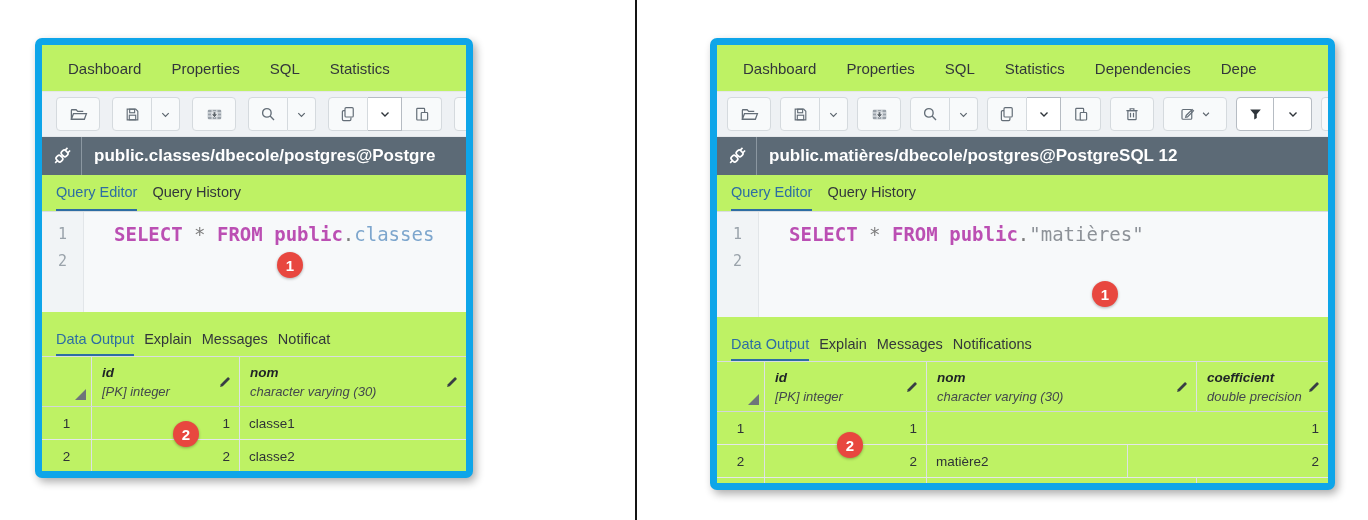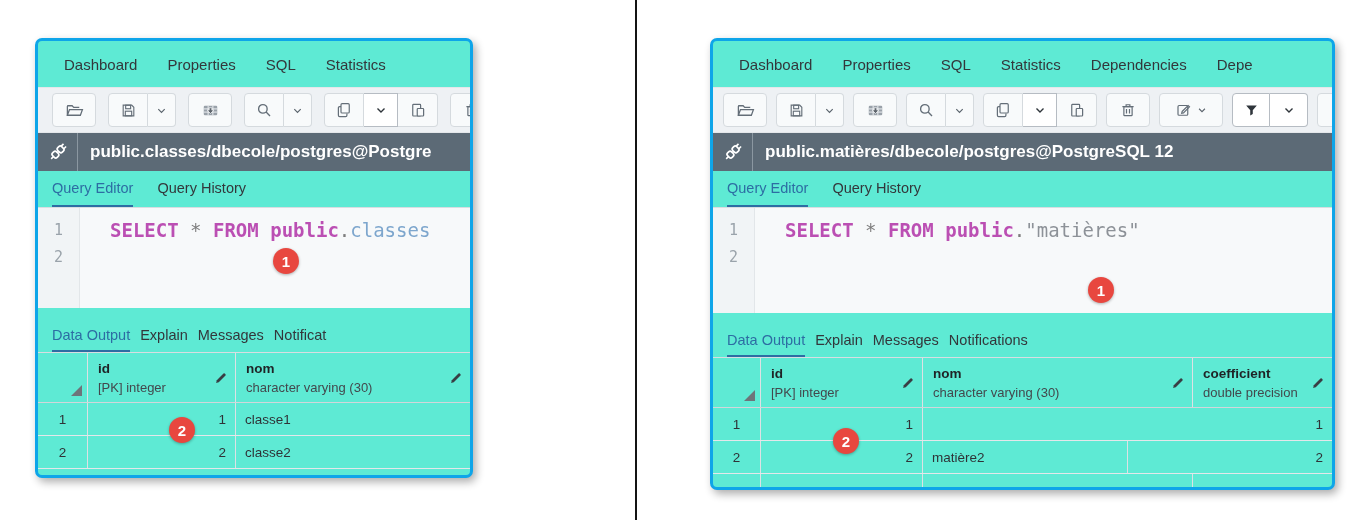--- a/index.html
+++ b/index.html
@@ -2,21 +2,21 @@
 <html><head>
 <meta charset="utf-8">
 <style>
   * { margin:0; padding:0; box-sizing:border-box; }
   html,body { width:1368px; height:520px; background:#fff; overflow:hidden;
               font-family:"Liberation Sans", sans-serif; }
   .stage { position:relative; width:1368px; height:520px; background:#fff; }
 
   .divider { position:absolute; left:635px; top:0; width:2px; height:520px; background:#141414; }
 
-  .panel { position:absolute; background:#5eead4; border:3px solid #0ea5e9; border-radius:7px;
+  .panel { position:absolute; background:#bef264; border:7px solid #0ea5e9; border-radius:7px;
            box-shadow:3px 4px 9px rgba(0,0,0,.32); overflow:hidden; }
   .panel-left  { left:35px;  top:38px; width:438px; height:440px; }
   .panel-right { left:710px; top:38px; width:625px; height:452px; }
 
   
   .btabs { display:flex; align-items:center; height:46px; padding-left:26px; gap:30px;
            font-size:15px; color:#33373b; white-space:nowrap; overflow:hidden; }
   .btab { flex:none; cursor:default; }
 
   
@@ -36,21 +36,21 @@
   .tbtn.active { background:#fff; border-color:#b6bcc3; }
   .icon { display:block; }
 
   
   .connbar { height:38px; background:#5c6a76; display:flex; align-items:center; color:#fff; overflow:hidden; }
   .connicon { width:40px; height:38px; flex:none; display:flex; align-items:center; justify-content:center;
               border-right:1px solid #8b97a1; }
   .conntext { padding-left:12px; font-weight:bold; font-size:17px; white-space:nowrap; overflow:hidden; }
 
   
-  .stabs { display:flex; align-items:stretch; padding-left:14px; gap:24px;
+  .stabs { display:flex; align-items:stretch; padding-left:14px; gap:15px;
            border-bottom:1px solid #d9dde1; font-size:14.5px; color:#33373b; white-space:nowrap; overflow:hidden; }
   .qtabs { height:37px; }
   .otabs { height:33px; gap:10px; }
   .stab { display:flex; align-items:center; border-bottom:3px solid transparent; margin-bottom:-1px; flex:none; }
   .stab.active { color:#2d6da3; border-bottom-color:#2d6da3; }
 
   
   .editor { position:relative; display:flex; background:#f7f9fa; overflow:hidden; }
   .ed-l { height:100px; } .ed-r { height:105px; }
   .gutter { width:42px; flex:none; background:#f1f4f6; border-right:1px solid #e2e6e9;
@@ -67,21 +67,21 @@
 
   
   .grid { font-size:13.5px; color:#2f3337; }
   .ghead { display:flex; height:50px; border-bottom:1px solid #d2d6da; }
   .gcell { border-right:1px solid #dde1e4; overflow:hidden; }
   .corner { position:relative; flex:none; }
   .cw-l { width:50px; } .cw-r { width:48px; }
   .tri { position:absolute; right:5px; bottom:6px; width:0; height:0;
          border-bottom:11px solid #6e747a; border-left:11px solid transparent; }
   .colhead { display:flex; align-items:center; padding:4px 7px 4px 10px; }
-  .meta { flex:1; min-width:0; }
+  .meta { flex:1; min-width:0;font-style:italic; }
   .colname { font-weight:bold; font-size:13.5px; color:#1f2326; }
   .coltype { font-size:13px; color:#43484d; margin-top:4px; white-space:nowrap; }
   .grow { display:flex; height:33px; border-bottom:1px solid #e4e7ea; }
   .grow-partial { height:14px; }
   .rownum { display:flex; align-items:center; justify-content:center; flex:none; }
   .cnum { display:flex; align-items:center; justify-content:flex-end; padding-right:9px; flex:none; }
   .ctxt { display:flex; align-items:center; padding-left:9px; flex:1; min-width:0; border-right:1px solid #dde1e4; }
   .id-l{width:148px} .nom-l{flex:1; border-right:none;}
   .id-r{width:162px} .nom-r{width:270px} .coef-r{flex:1; border-right:none;}
 

